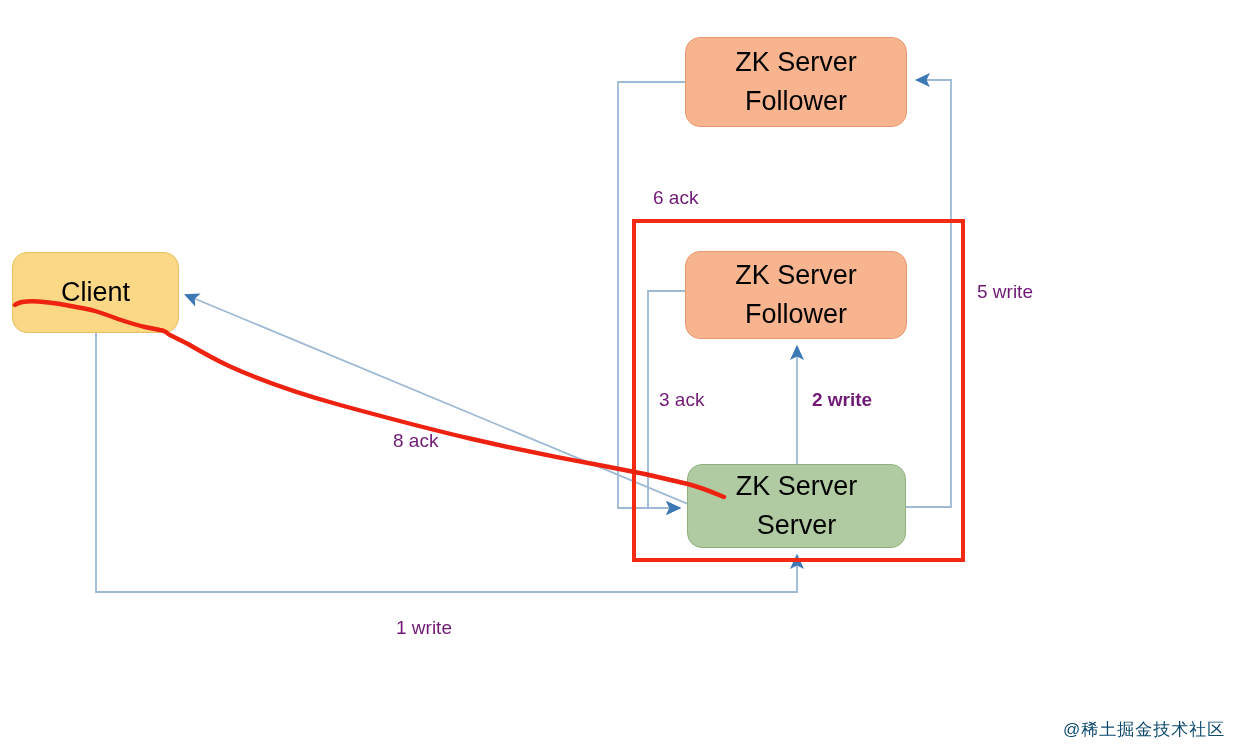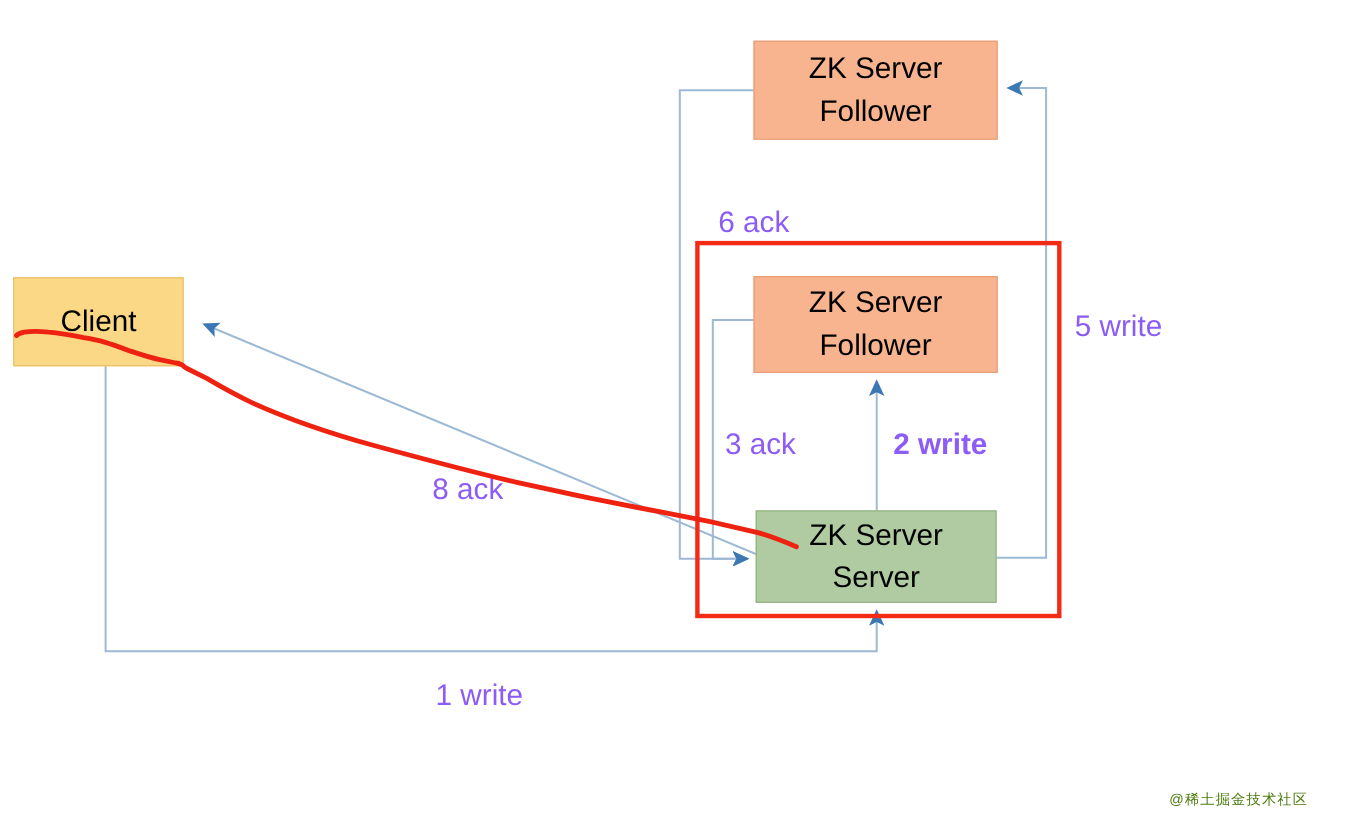--- a/index.html
+++ b/index.html
@@ -23,33 +23,34 @@
     display: flex;
     flex-direction: column;
     align-items: center;
     justify-content: center;
     font-size: 27px;
     line-height: 1.45;
     color: #000000;
     text-align: center;
     white-space: pre;
     z-index: 5;
+    border-radius: 15px;
   }
   .node-line { display: block; }
   .edge-label {
     position: absolute;
-    font-size: 27px;
-    color: #8b5cf6;
+    font-size: 19px;
+    color: #701a75;
     white-space: nowrap;
     z-index: 6;
   }
   .watermark {
     position: absolute;
-    font-size: 13px;
-    color: #4d7c0f;
+    font-size: 17px;
+    color: #0c4a6e;
     letter-spacing: 1px;
     white-space: nowrap;
     z-index: 8;
   }
   svg.layer {
     position: absolute;
     left: 0;
     top: 0;
     width: 1245px;
     height: 749px;
@@ -109,21 +110,21 @@
   <div class="node" style="left:685px; top:251px; width:222px; height:88px; background:#F8B48E; border:1px solid #E79A72;">
     <span class="node-line">ZK Server</span>
     <span class="node-line">Follower</span>
   </div>
 
   <div class="node" style="left:687px; top:464px; width:219px; height:84px; background:#B0CBA2; border:1px solid #8FB07C;">
     <span class="node-line">ZK Server</span>
     <span class="node-line">Server</span>
   </div>
 
-  <div class="node" style="left:12px; top:252px; width:155px; height:81px; background:#FAD885; border:1px solid #E8BF63;">
+  <div class="node" style="left:12px; top:252px; width:167px; height:81px; background:#FAD885; border:1px solid #E8BF63;">
     <span class="node-line">Client</span>
   </div>
 
   <div class="edge-label" style="left:396px; top:617px;">1 write</div>
   <div class="edge-label" style="left:812px; top:389px;font-weight:bold;">2 write</div>
   <div class="edge-label" style="left:659px; top:389px;text-align:right;">3 ack</div>
   <div class="edge-label" style="left:393px; top:430px;">8 ack</div>
   <div class="edge-label" style="left:977px; top:281px;text-align:right;">5 write</div>
   <div class="edge-label" style="left:653px; top:187px;">6 ack</div>
 

